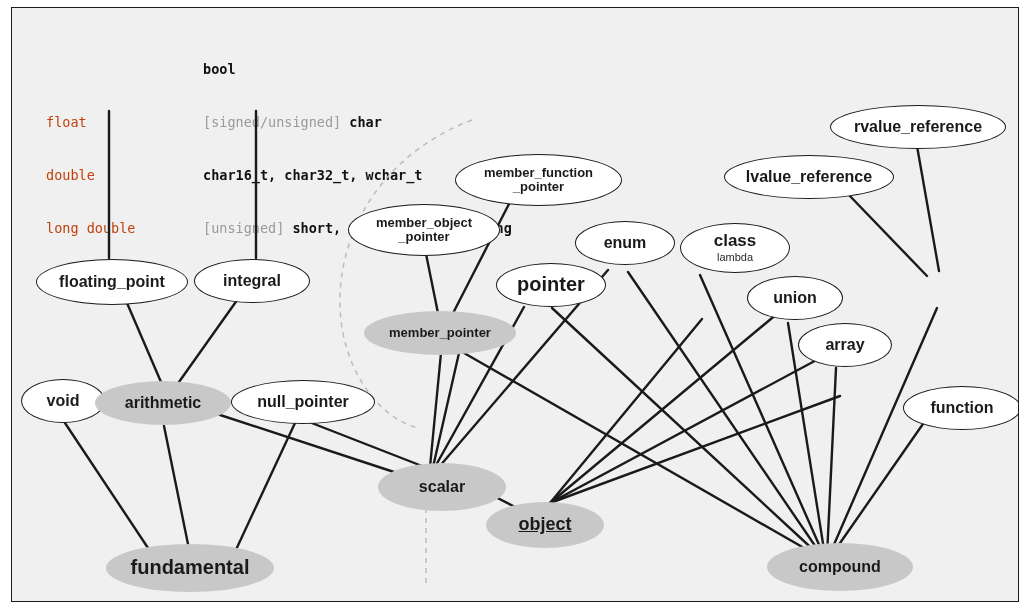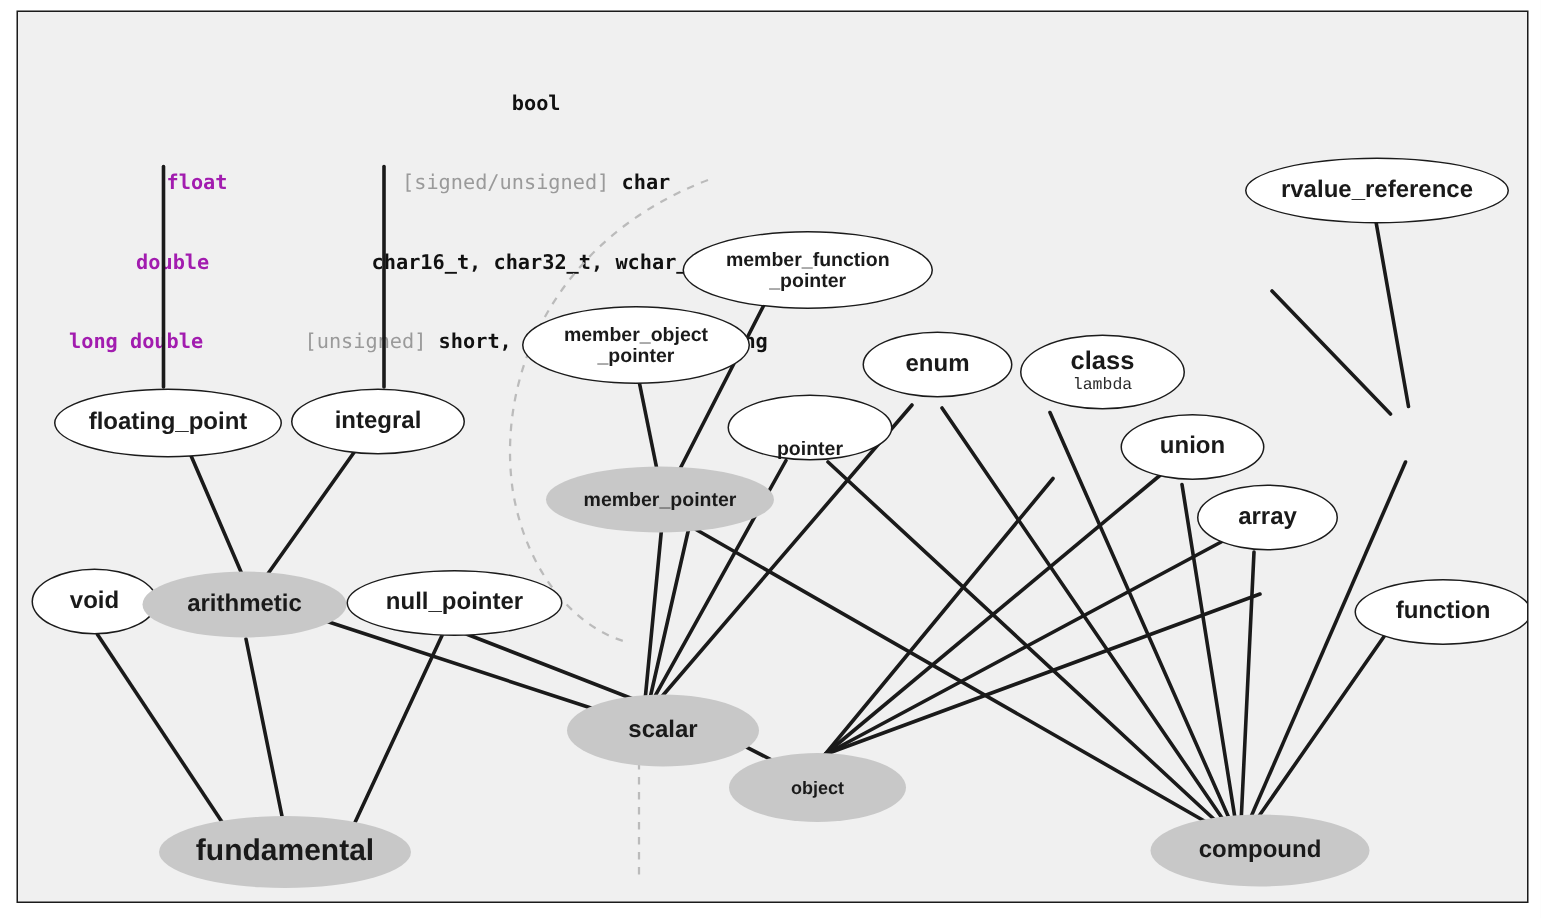--- a/index.html
+++ b/index.html
@@ -38,27 +38,26 @@
     font-family: "DejaVu Sans Mono", "Liberation Mono", monospace;
     font-size: 13.5px;
     line-height: 17.6px;
     white-space: pre;
     color: #111111;
   }
   .legend-row {
     display: flex;
     height: 17.6px;
     align-items: baseline;
-    justify-content: center;
   }
   .legend-col1 {
     width: 157px;
     flex: 0 0 157px;
-    font-weight: bold;
-    color: #a21caf;
+    font-weight: normal;
+    color: #c2410c;
   }
   .legend-col2 {
     font-weight: bold;
     color: #111111;
     white-space: pre;
   }
   .dim { color: #9a9a9a; font-weight: normal; }
 
   svg.edges {
     position: absolute;
@@ -89,21 +88,20 @@
   .node.gray {
     background: #c8c8c8;
     border: none;
   }
   .node .lbl { white-space: pre; }
   .node .sub {
     font-weight: normal;
     font-size: 11px;
     color: #2a2a2a;
     margin-top: 1px;
-    font-family: Liberation Mono, monospace;
   }
 </style>
 </head>
 <body>
 
 <div class="canvas">
   <div class="panel">
 
     <div class="legend">
       <div class="legend-row">
@@ -199,44 +197,47 @@
 _pointer</span>
       </div>
     <div class="node white" style="left:443px; top:146px; width:167px; height:52px; font-size:13px;">
         <span class="lbl">member_function
 _pointer</span>
       </div>
     <div class="node gray" style="left:352px; top:303px; width:152px; height:44px; font-size:13px;">
         <span class="lbl">member_pointer</span>
       </div>
 
-    <div class="node white" style="left:473px; top:255px; width:110px; height:44px; font-size:13px;justify-content:flex-end;">
+    <div class="node white" style="left:484px; top:255px; width:110px; height:44px; font-size:20px;">
         <span class="lbl">pointer</span>
       </div>
     <div class="node white" style="left:563px; top:213px; width:100px; height:44px; font-size:16px;">
         <span class="lbl">enum</span>
       </div>
     <div class="node white" style="left:668px; top:215px; width:110px; height:50px; font-size:17px;">
         <span class="lbl">class</span>
         <span class="sub">lambda</span>
       </div>
     <div class="node white" style="left:786px; top:315px; width:94px;  height:44px; font-size:16px;">
         <span class="lbl">array</span>
       </div>
     <div class="node white" style="left:735px; top:268px; width:96px;  height:44px; font-size:16px;">
         <span class="lbl">union</span>
       </div>
 
     <div class="node gray" style="left:366px; top:455px; width:128px; height:48px; font-size:16px;">
         <span class="lbl">scalar</span>
       </div>
-    <div class="node gray" style="left:474px; top:494px; width:118px; height:46px; font-size:12px;">
+    <div class="node gray" style="left:474px; top:494px; width:118px; height:46px; font-size:18px;text-decoration:underline;">
         <span class="lbl">object</span>
       </div>
 
+    <div class="node white" style="left:712px; top:147px; width:170px; height:44px; font-size:16px;">
+        <span class="lbl">lvalue_reference</span>
+      </div>
     <div class="node white" style="left:818px; top:97px;  width:176px; height:44px; font-size:16px;">
         <span class="lbl">rvalue_reference</span>
       </div>
     <div class="node white" style="left:891px; top:378px; width:118px; height:44px; font-size:16px;">
         <span class="lbl">function</span>
       </div>
     <div class="node gray" style="left:755px; top:535px; width:146px; height:48px; font-size:16px;">
         <span class="lbl">compound</span>
       </div>
 

